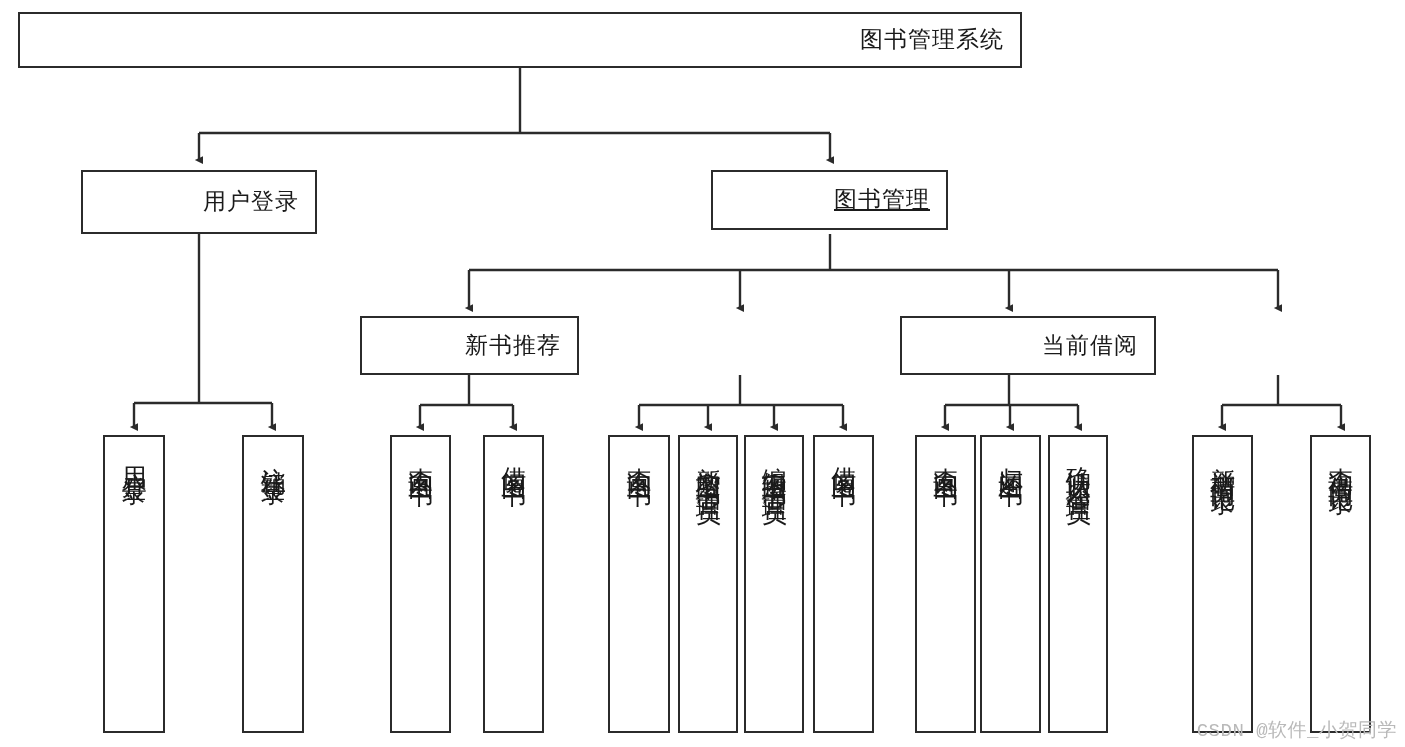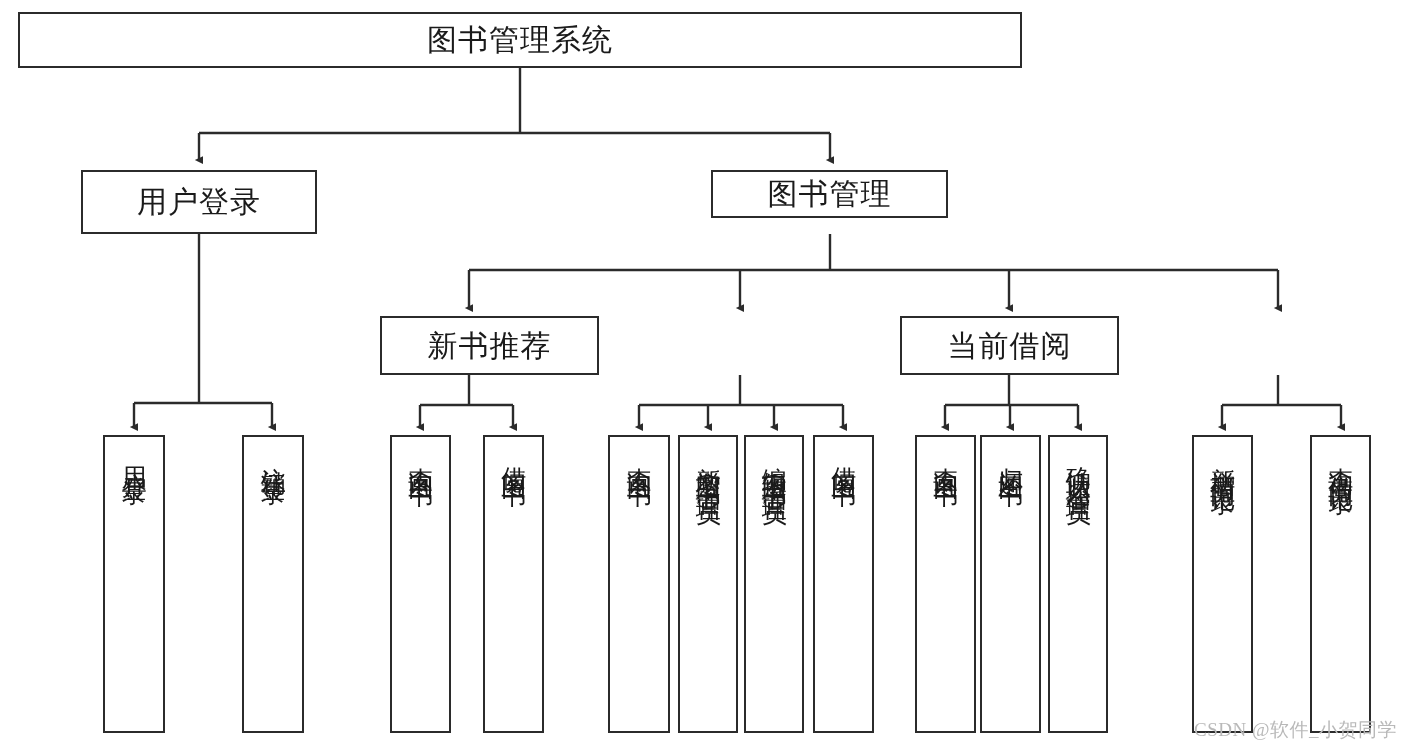--- a/index.html
+++ b/index.html
@@ -32,23 +32,24 @@
     background: #ffffff;
     border: 2px solid #2b2b2b;
     display: flex;
     align-items: center;
     justify-content: center;
     color: #1a1a1a;
     line-height: 1.18;
     text-align: center;
   }
   .node.horiz {
-    font-size: 30px;
+    font-size: 23px;
     letter-spacing: 1px;
-    padding: 2px 4px;
+    padding: 2px 16px;
+    justify-content: flex-end;
   }
   .node.vert {
     writing-mode: vertical-rl;
     text-orientation: upright;
     font-size: 25px;
     letter-spacing: 5px;
     padding: 10px 2px;
     justify-content: flex-start;
     align-items: center;
   }
@@ -58,21 +59,21 @@
     display: block;
   }
   #watermark {
     position: absolute;
     right: 8px;
     bottom: 4px;
     font-size: 19px;
     color: #b9b9b9;
     letter-spacing: 0.5px;
     white-space: nowrap;
-    font-family: Liberation Serif, serif;
+    font-family: Liberation Mono, monospace;
   }
 </style>
 </head>
 <body>
 
 <div id="diagram-root">
 
   <svg id="edge-layer" viewBox="0 0 1405 747" width="1405" height="747" xmlns="http://www.w3.org/2000/svg">
     <defs>
       <marker id="arrowhead" markerWidth="9" markerHeight="9" refX="4.2" refY="4.4" orient="auto" markerUnits="userSpaceOnUse">
@@ -135,28 +136,28 @@
     </g>
   </svg>
 
   <div class="node horiz" style="left:18px; top:12px; width:1004px; height:56px;">
     <span>图书管理系统</span>
   </div>
 
   <div class="node horiz" style="left:81px; top:170px; width:236px; height:64px;">
     <span>用户登录</span>
   </div>
-  <div class="node horiz" style="left:711px; top:170px; width:237px; height:48px;">
+  <div class="node horiz" style="left:711px; top:170px; width:237px; height:60px;text-decoration:underline;">
     <span>图书管理</span>
   </div>
 
-  <div class="node horiz" style="left:360px; top:316px; width:219px; height:59px;margin-left:20px;">
+  <div class="node horiz" style="left:360px; top:316px; width:219px; height:59px;">
     <span>新书推荐</span>
   </div>
-  <div class="node horiz" style="left:900px; top:316px; width:219px; height:59px;">
+  <div class="node horiz" style="left:900px; top:316px; width:256px; height:59px;">
     <span>当前借阅</span>
   </div>
 
   <div class="node vert" style="left:103px; top:435px; width:62px; height:298px;">
     <span class="vtext">用户登录</span>
   </div>
   <div class="node vert" style="left:242px; top:435px; width:62px; height:298px;">
     <span class="vtext">注销登录</span>
   </div>
 

